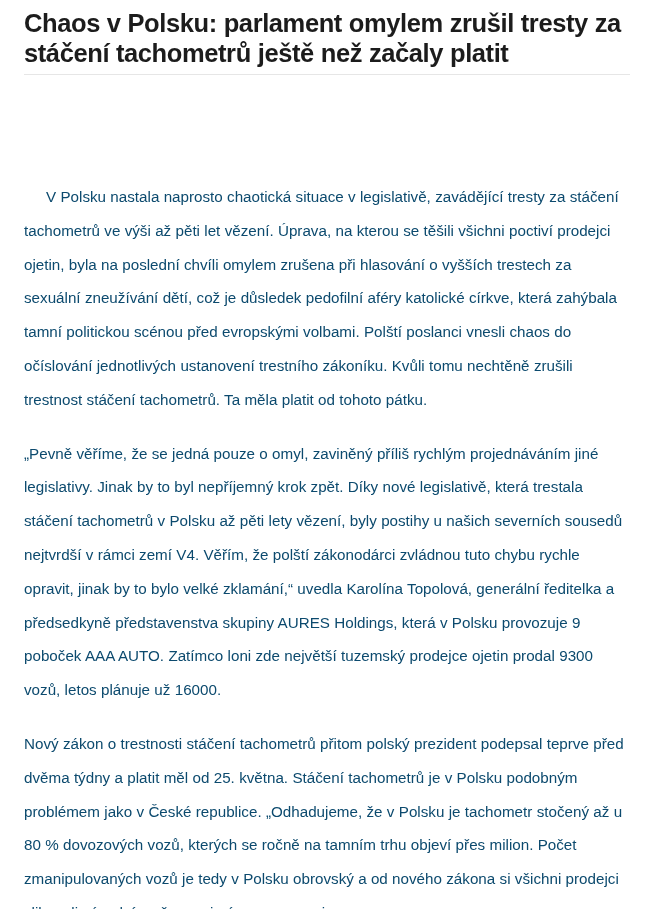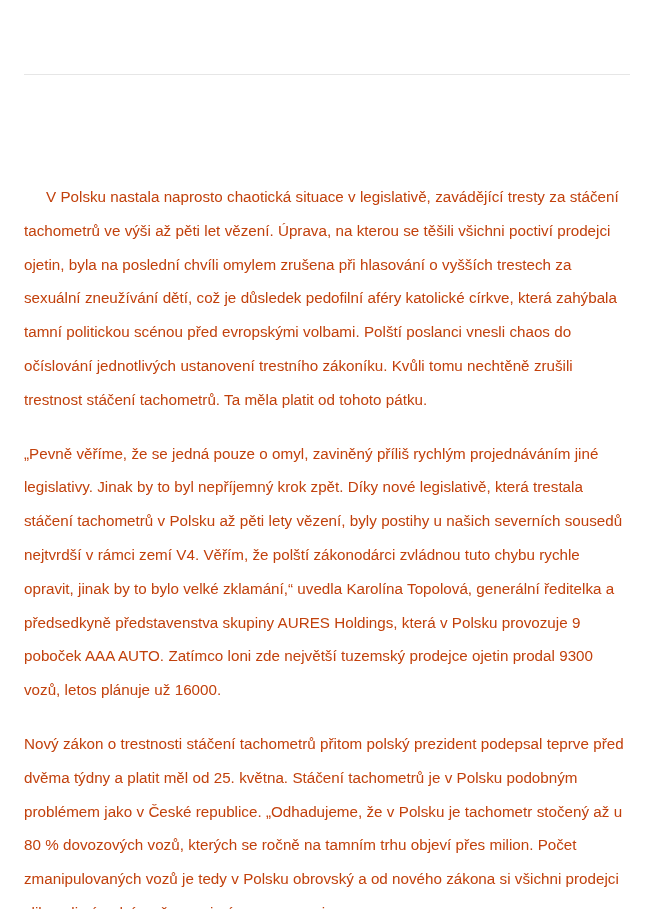--- a/index.html
+++ b/index.html
@@ -49,36 +49,37 @@
     position: absolute;
     top: 180px;
     left: 24px;
     width: 606px;
   }
   .body-copy p {
     margin: 0 0 20px 0;
     font-family: "Liberation Sans", sans-serif;
     font-size: 15.2px;
     line-height: 33.8px;
-    color: #c2410c;
+    color: #0c4a6e;
     text-align: left;
     word-spacing: 0.1px;
   }
   .body-copy p.lead {
     text-indent: 22px;
   }
   .body-copy p:last-child {
     margin-bottom: 0;
   }
 </style>
 </head>
 <body>
 
 <div class="article">
 
+  <h1 class="headline">Chaos v Polsku: parlament omylem zrušil tresty za stáčení tachometrů ještě než začaly platit</h1>
 
   <div class="headline-divider"></div>
 
   <div class="body-copy">
     <p class="lead">V Polsku nastala naprosto chaotická situace v legislativě, zavádějící tresty za stáčení tachometrů ve výši až pěti let vězení. Úprava, na kterou se těšili všichni poctiví prodejci ojetin, byla na poslední chvíli omylem zrušena při hlasování o vyšších trestech za sexuální zneužívání dětí, což je důsledek pedofilní aféry katolické církve, která zahýbala tamní politickou scénou před evropskými volbami. Polští poslanci vnesli chaos do očíslování jednotlivých ustanovení trestního zákoníku. Kvůli tomu nechtěně zrušili trestnost stáčení tachometrů. Ta měla platit od tohoto pátku.</p>
     <p>„Pevně věříme, že se jedná pouze o omyl, zaviněný příliš rychlým projednáváním jiné legislativy. Jinak by to byl nepříjemný krok zpět. Díky nové legislativě, která trestala stáčení tachometrů v Polsku až pěti lety vězení, byly postihy u našich severních sousedů nejtvrdší v rámci zemí V4. Věřím, že polští zákonodárci zvládnou tuto chybu rychle opravit, jinak by to bylo velké zklamání,“ uvedla Karolína Topolová, generální ředitelka a předsedkyně představenstva skupiny AURES Holdings, která v Polsku provozuje 9 poboček AAA AUTO. Zatímco loni zde největší tuzemský prodejce ojetin prodal 9300 vozů, letos plánuje už 16000.</p>
     <p>Nový zákon o trestnosti stáčení tachometrů přitom polský prezident podepsal teprve před dvěma týdny a platit měl od 25. května. Stáčení tachometrů je v Polsku podobným problémem jako v České republice. „Odhadujeme, že v Polsku je tachometr stočený až u 80 % dovozových vozů, kterých se ročně na tamním trhu objeví přes milion. Počet zmanipulovaných vozů je tedy v Polsku obrovský a od nového zákona si všichni prodejci slibovali zásadní změnu, zejména v prevenci.</p>
 
   </div>
 

